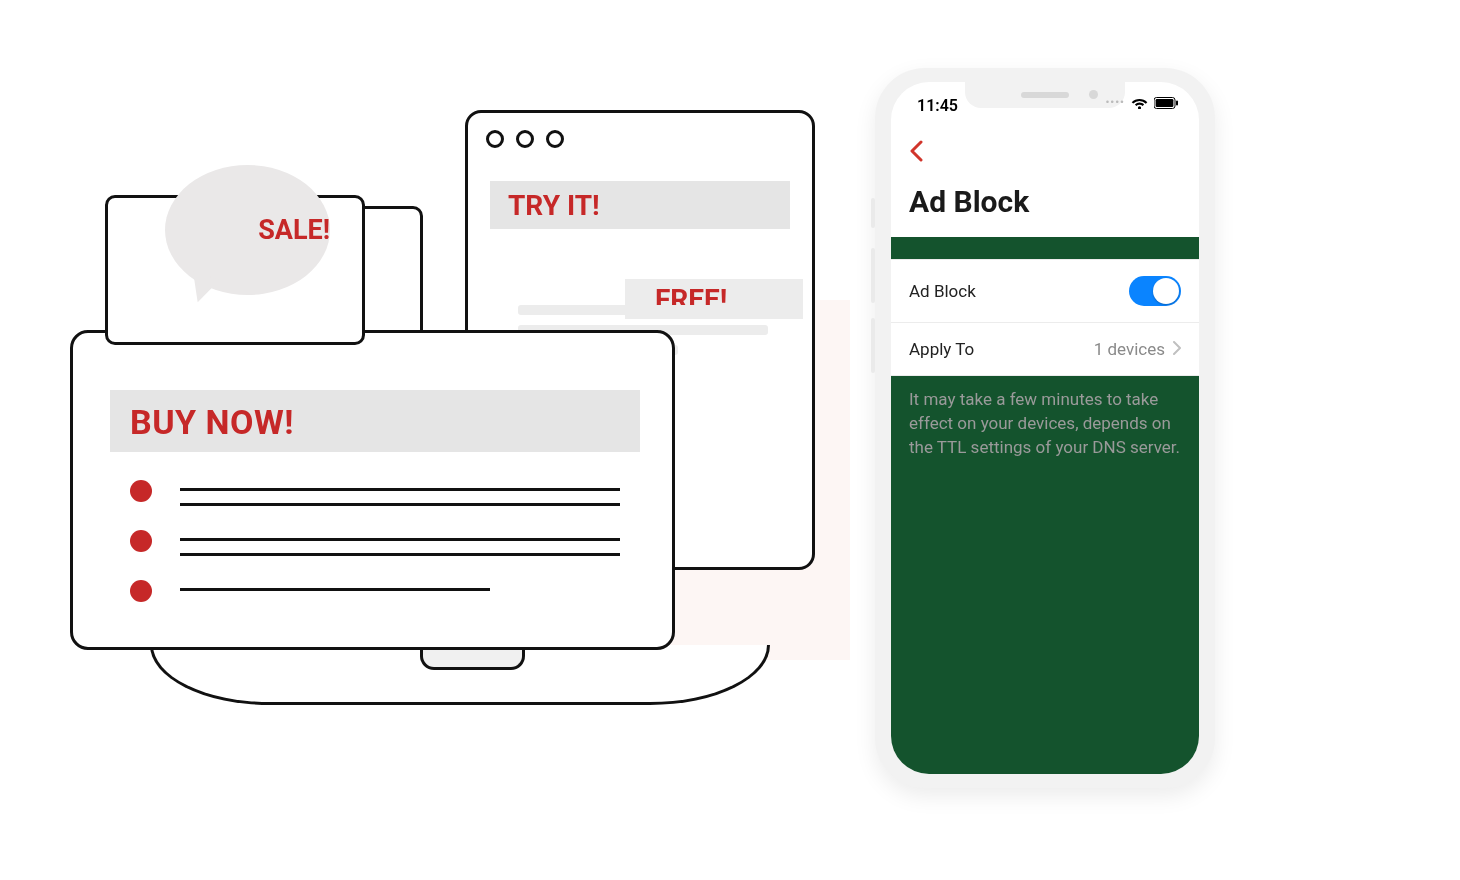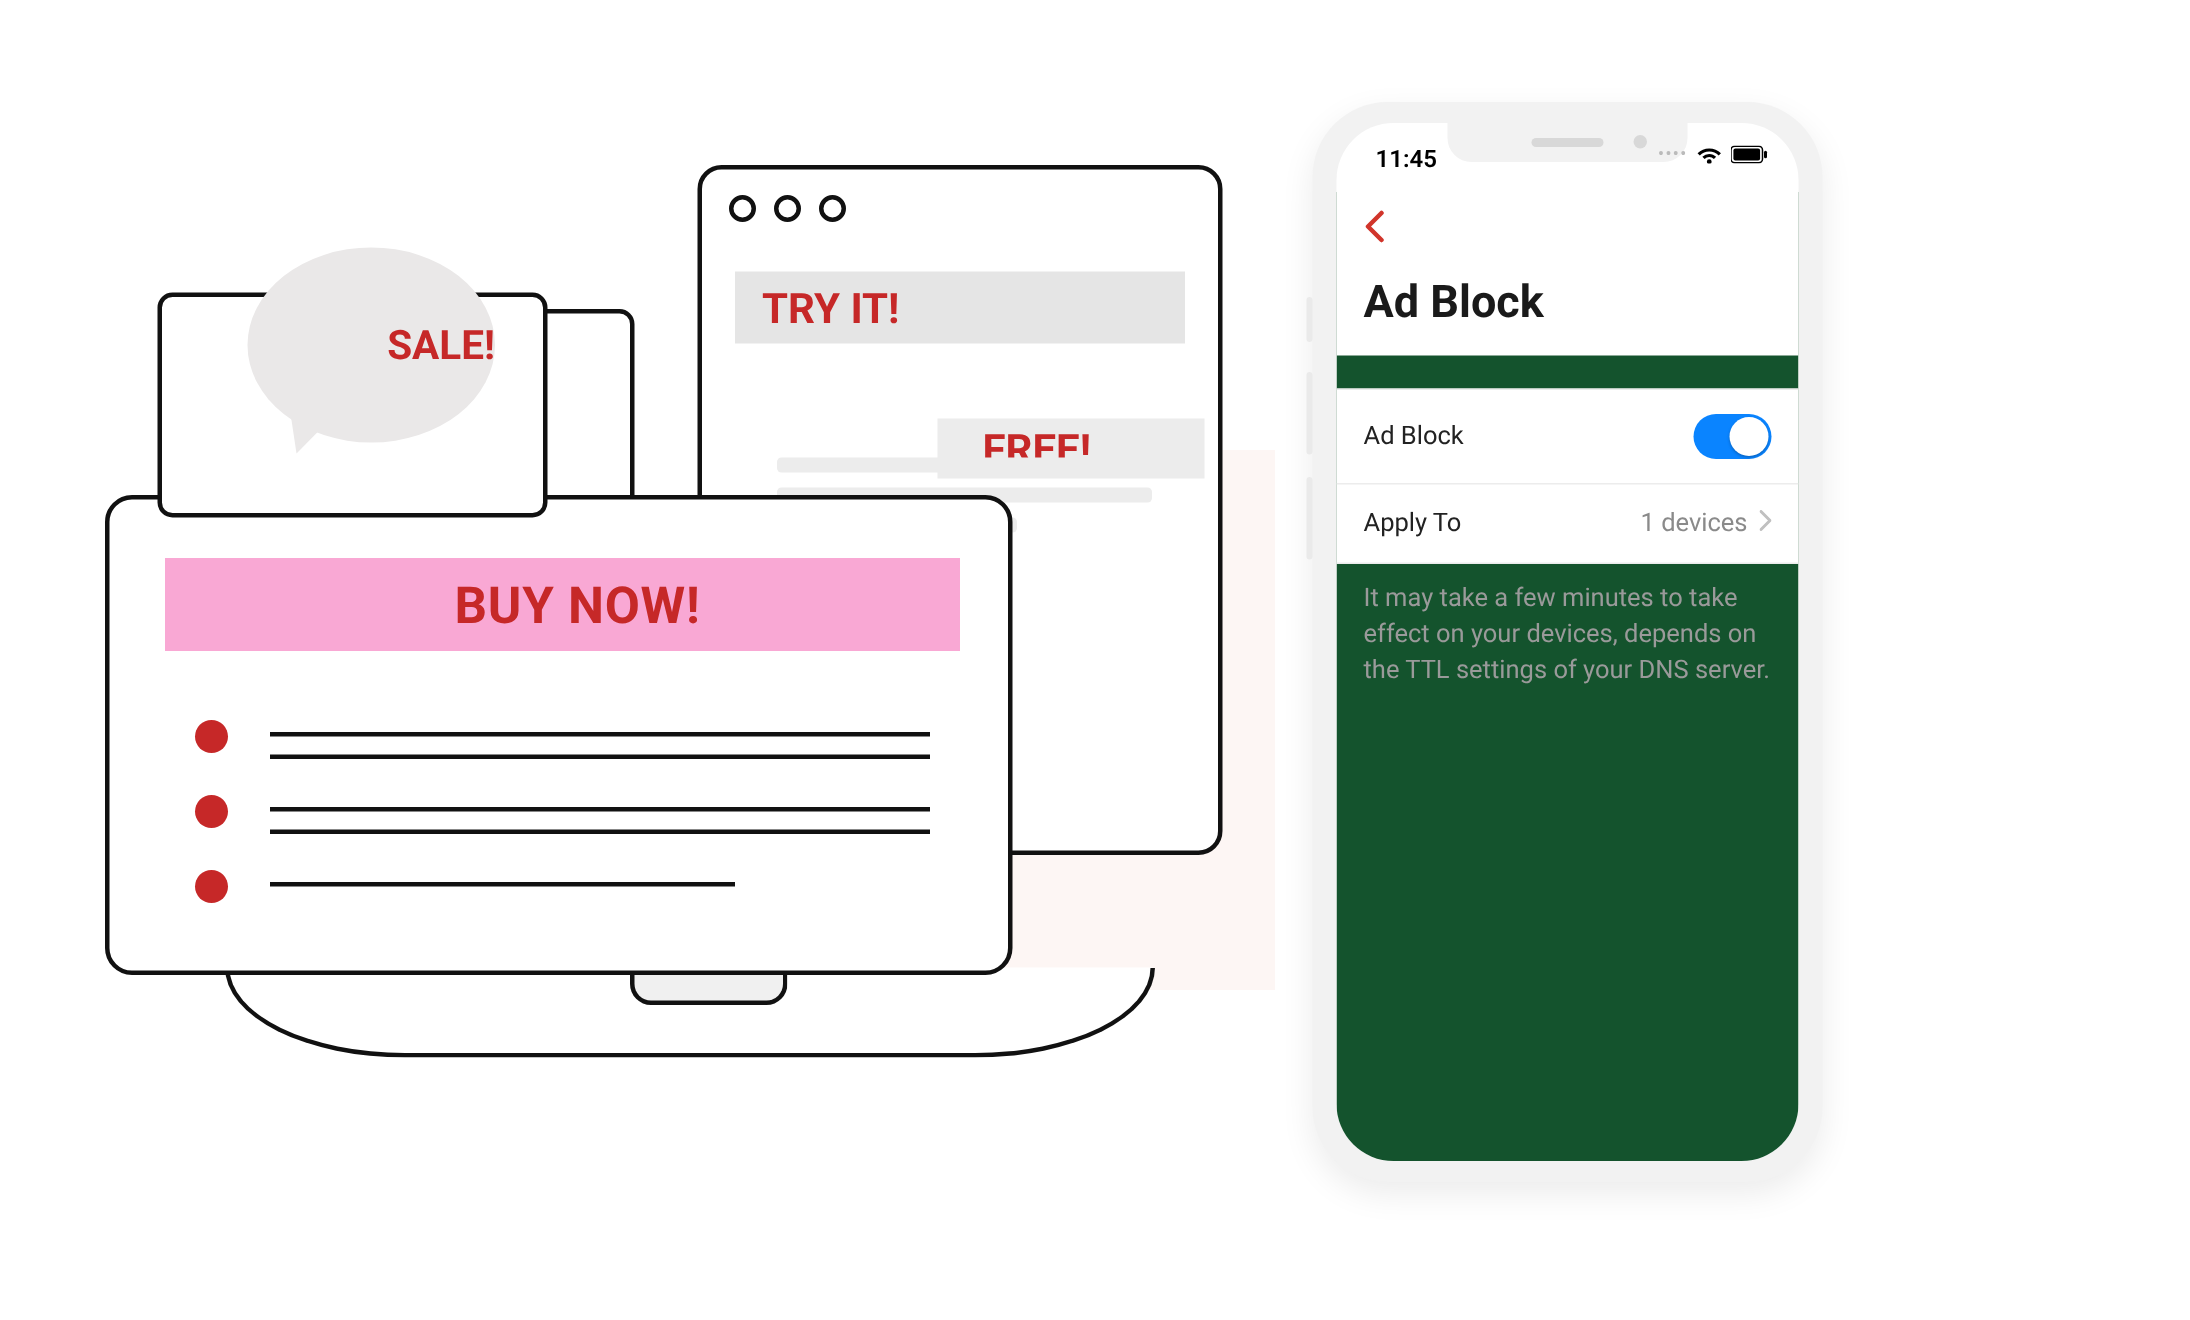--- a/index.html
+++ b/index.html
@@ -68,23 +68,22 @@
   .main-window {
     left: 20px;
     top: 220px;
     width: 605px;
     height: 320px;
     border: 3px solid #111;
     border-radius: 18px;
     background: #fff;
   }
   .main-band {
-    left: 60px; top: 262px; width: 530px; height: 62px;
-    background: #f9a8d4;
-    text-align: center;
+    left: 60px; top: 280px; width: 530px; height: 62px;
+    background: #e5e5e5;
   }
   .main-band .label {
     position: static;
     font-weight: 700;
     font-size: 34px;
     letter-spacing: .5px;
     color: #c62828;
     padding: 12px 0 0 20px;
   }
   .bullet { width: 22px; height: 22px; border-radius: 50%; background: #c62828; }

